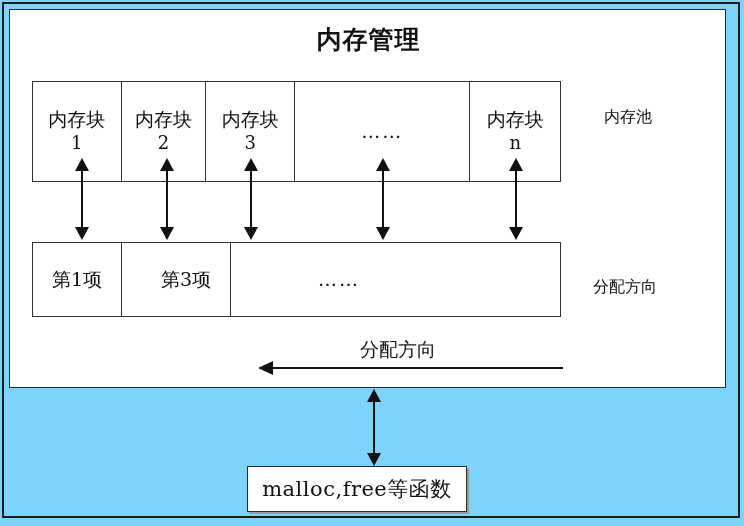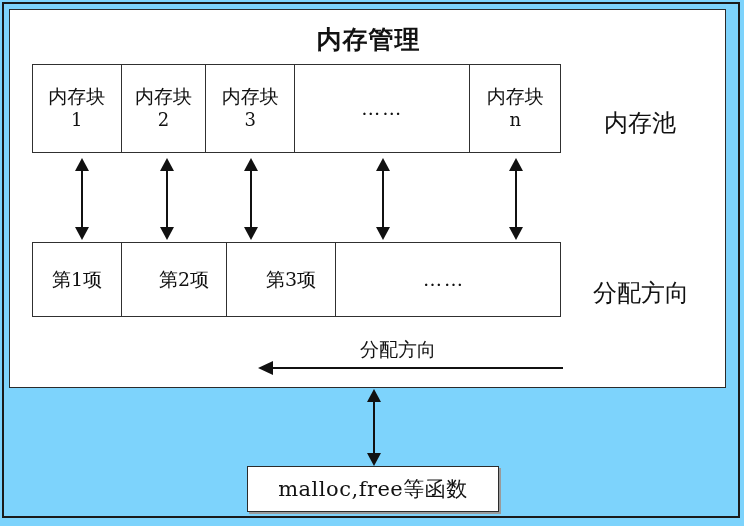--- a/index.html
+++ b/index.html
@@ -55,21 +55,21 @@
   }
 
   
   .cell-row {
     position: absolute;
     display: flex;
     border: 1.6px solid #303030;
     box-sizing: border-box;
     background: #ffffff;
   }
-  .cell-row.pool  { left: 22px; top: 54px;  width: 529px; height: 89px; }
+  .cell-row.pool  { left: 22px; top: 71px;  width: 529px; height: 101px; }
   .cell-row.table { left: 22px; top: 232px; width: 529px; height: 75px; gap: 20px; }
 
   .cell {
     position: relative;
     border-right: 1.6px solid #303030;
     box-sizing: border-box;
     display: flex;
     flex-direction: column;
     align-items: center;
     justify-content: center;
@@ -90,21 +90,21 @@
 
   .ellipsis {
     letter-spacing: 2px;
     font-size: 19px;
     color: #111111;
   }
 
   
   .side-label {
     position: absolute;
-    font-size: 24px;
+    font-size: 16px;
     color: #111111;
     white-space: nowrap;
   }
   .side-label.pool-label  { left: 594px; top: 97px; }
   .side-label.table-label { left: 583px; top: 267px; }
 
   
   .vstack {
     position: absolute;
     width: 16px;
@@ -162,21 +162,21 @@
     border-top: 7px solid transparent;
     border-bottom: 7px solid transparent;
     border-right: 15px solid #111111;
   }
 
   
   .func-box {
     position: absolute;
     left: 247px;
     top: 466px;
-    width: 252px;
+    width: 220px;
     height: 46px;
     border: 1.8px solid #2b2b2b;
     box-sizing: border-box;
     background: #ffffff;
     display: flex;
     align-items: center;
     justify-content: center;
     font-size: 21px;
     color: #111111;
     box-shadow: 2px 2px 0 #9a9a9a;
@@ -240,23 +240,20 @@
     </div>
     <div class="vstack" style="left:498px; top:148px; height:82px;">
       <div class="head-up"></div>
       <div class="shaft"></div>
       <div class="head-dn"></div>
     </div>
 
     <div class="cell-row table">
       <div class="cell w-a">
         <span>第1项</span>
-      </div>
-      <div class="cell w-b">
-        <span>第2项</span>
       </div>
       <div class="cell w-c">
         <span>第3项</span>
       </div>
       <div class="cell w-d">
         <span class="ellipsis">……</span>
       </div>
     </div>
 
     <div class="side-label table-label">分配方向</div>

